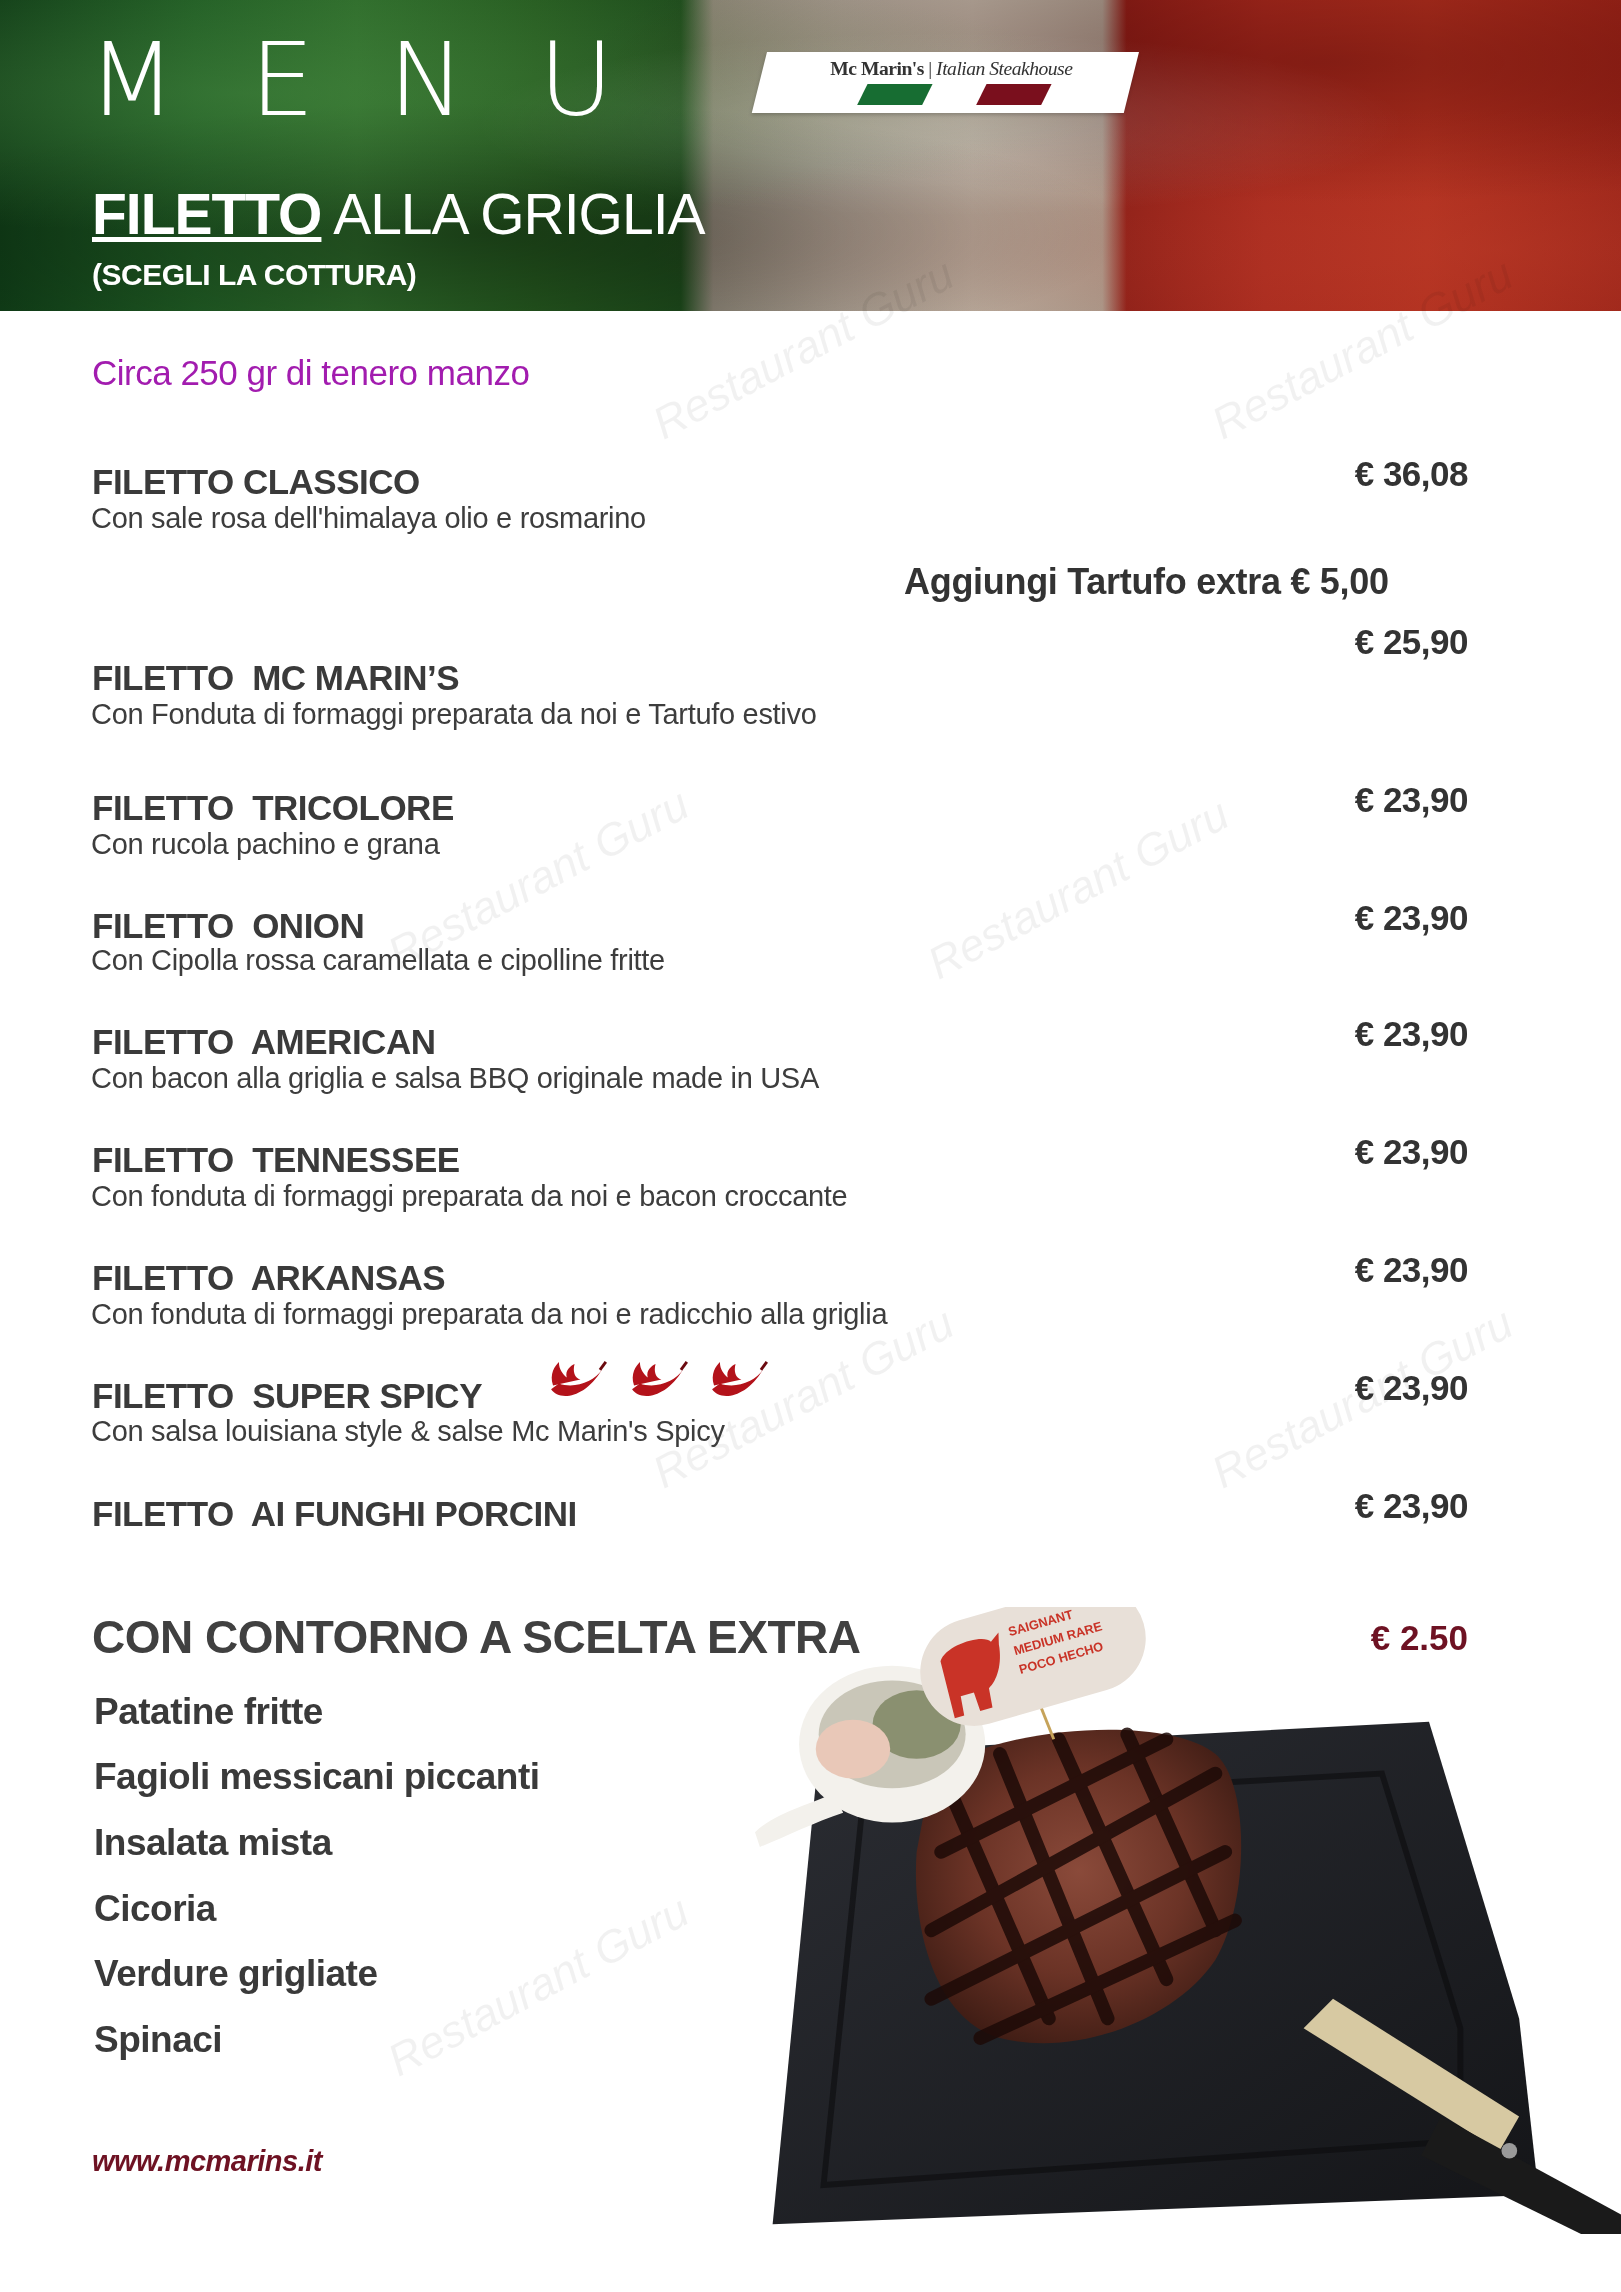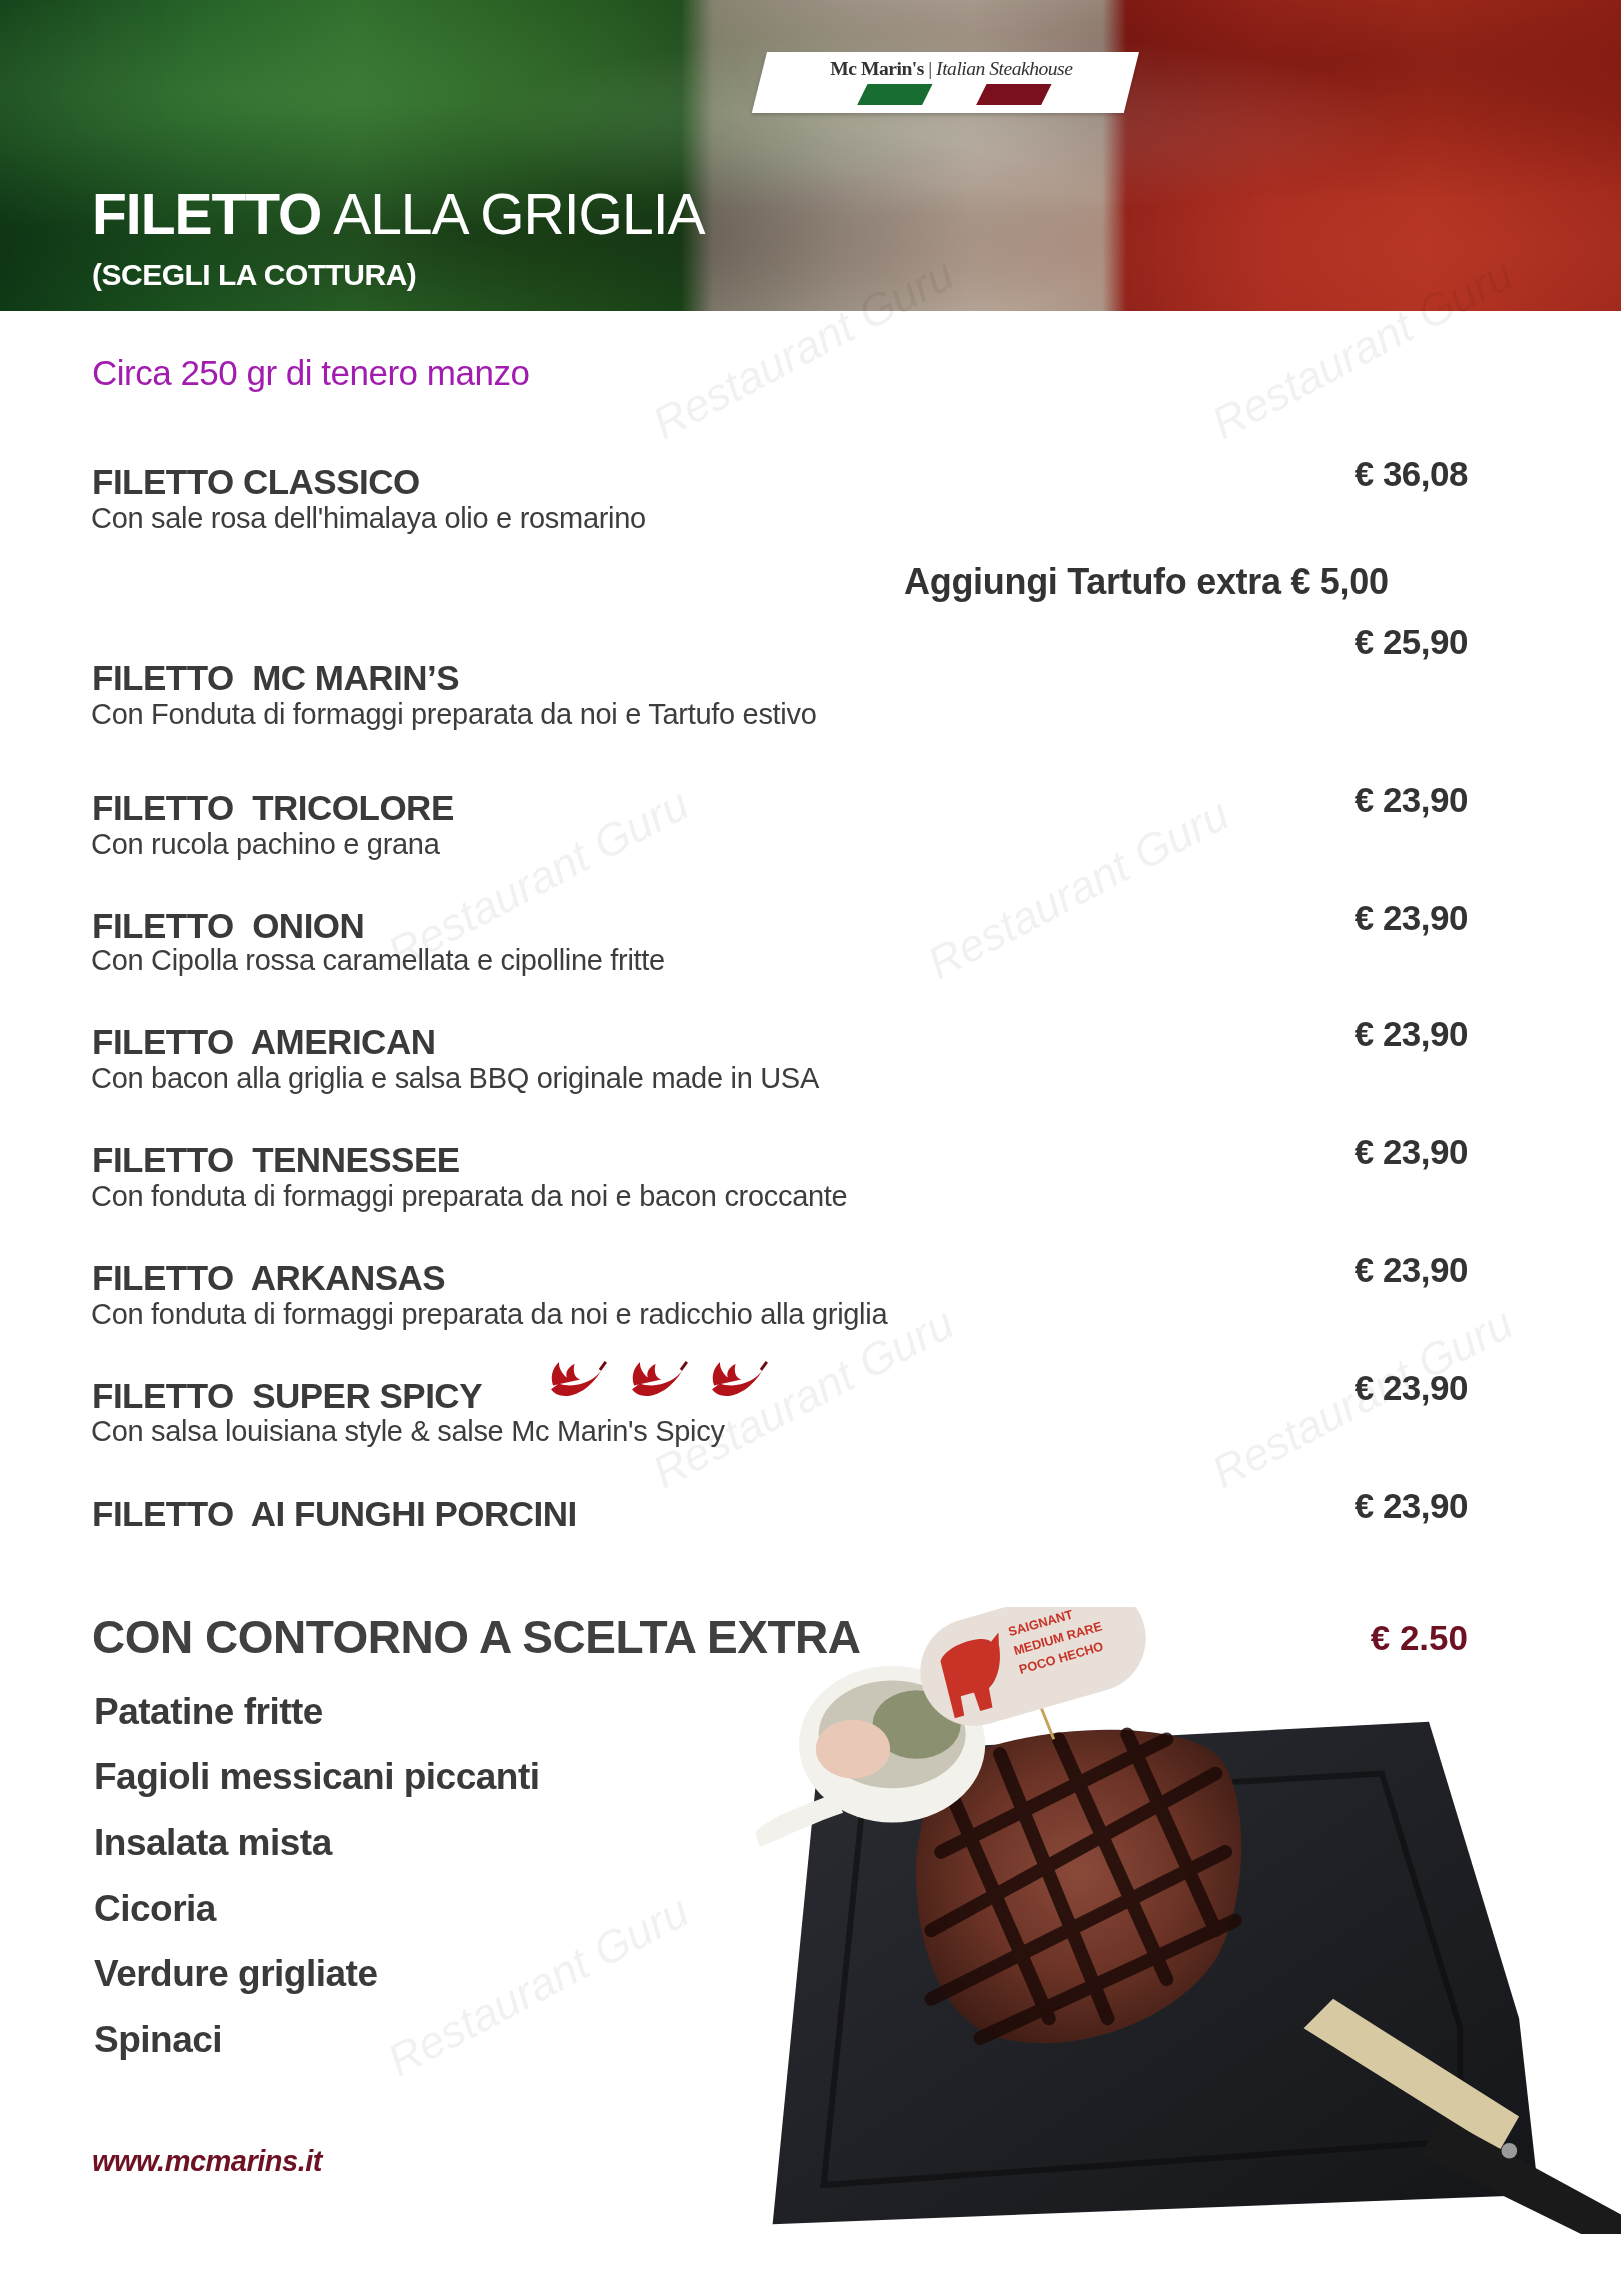--- a/index.html
+++ b/index.html
@@ -23,21 +23,21 @@
   }
   .menu-word {
     position: absolute; left: 88px; top: 29px; color: #ffffff;
     font-family: "DejaVu Sans", sans-serif; font-weight: 200; font-size: 102px;
     letter-spacing: 74px; line-height: 1; -webkit-text-stroke: 0px;
   }
   .header-title {
     position: absolute; left: 92px; top: 186px; color: #ffffff; font-size: 57px; line-height: 1;
     font-family: "Liberation Sans", sans-serif; letter-spacing: -1px;
   }
-  .header-title b { font-weight: 700; }
+  .header-title b { font-weight: 700; text-decoration: underline; }
   .header-title span.light { font-weight: 400; }
   .header-sub {
     position: absolute; left: 92px; top: 258px; color: #ffffff; font-size: 30px; font-weight: 700;
     font-family: Liberation Sans, sans-serif; letter-spacing: -0.5px;
   }
 
   .tag-banner {
     position: absolute; left: 767px; top: 52px; width: 372px; height: 61px;
     background: #ffffff; transform: skewX(-14deg); transform-origin: left top;
     box-shadow: 0 2px 3.9px rgba(0,0,0,.2);
@@ -84,20 +84,21 @@
 
   
   .photo { position: absolute; left: 755px; top: 1607px; width: 866px; height: 627px; }
 </style>
 </head>
 <body>
 
 <div class="header">
   <div class="tex1"></div>
 
+  <div class="menu-word">MENU</div>
 
   <div class="header-title">
     <b>FILETTO</b>
     <span class="light">ALLA GRIGLIA</span>
   </div>
   <div class="header-sub">(SCEGLI LA COTTURA)</div>
 
   <div class="tag-banner">
     <div class="inner">
       <div class="tag-text">

